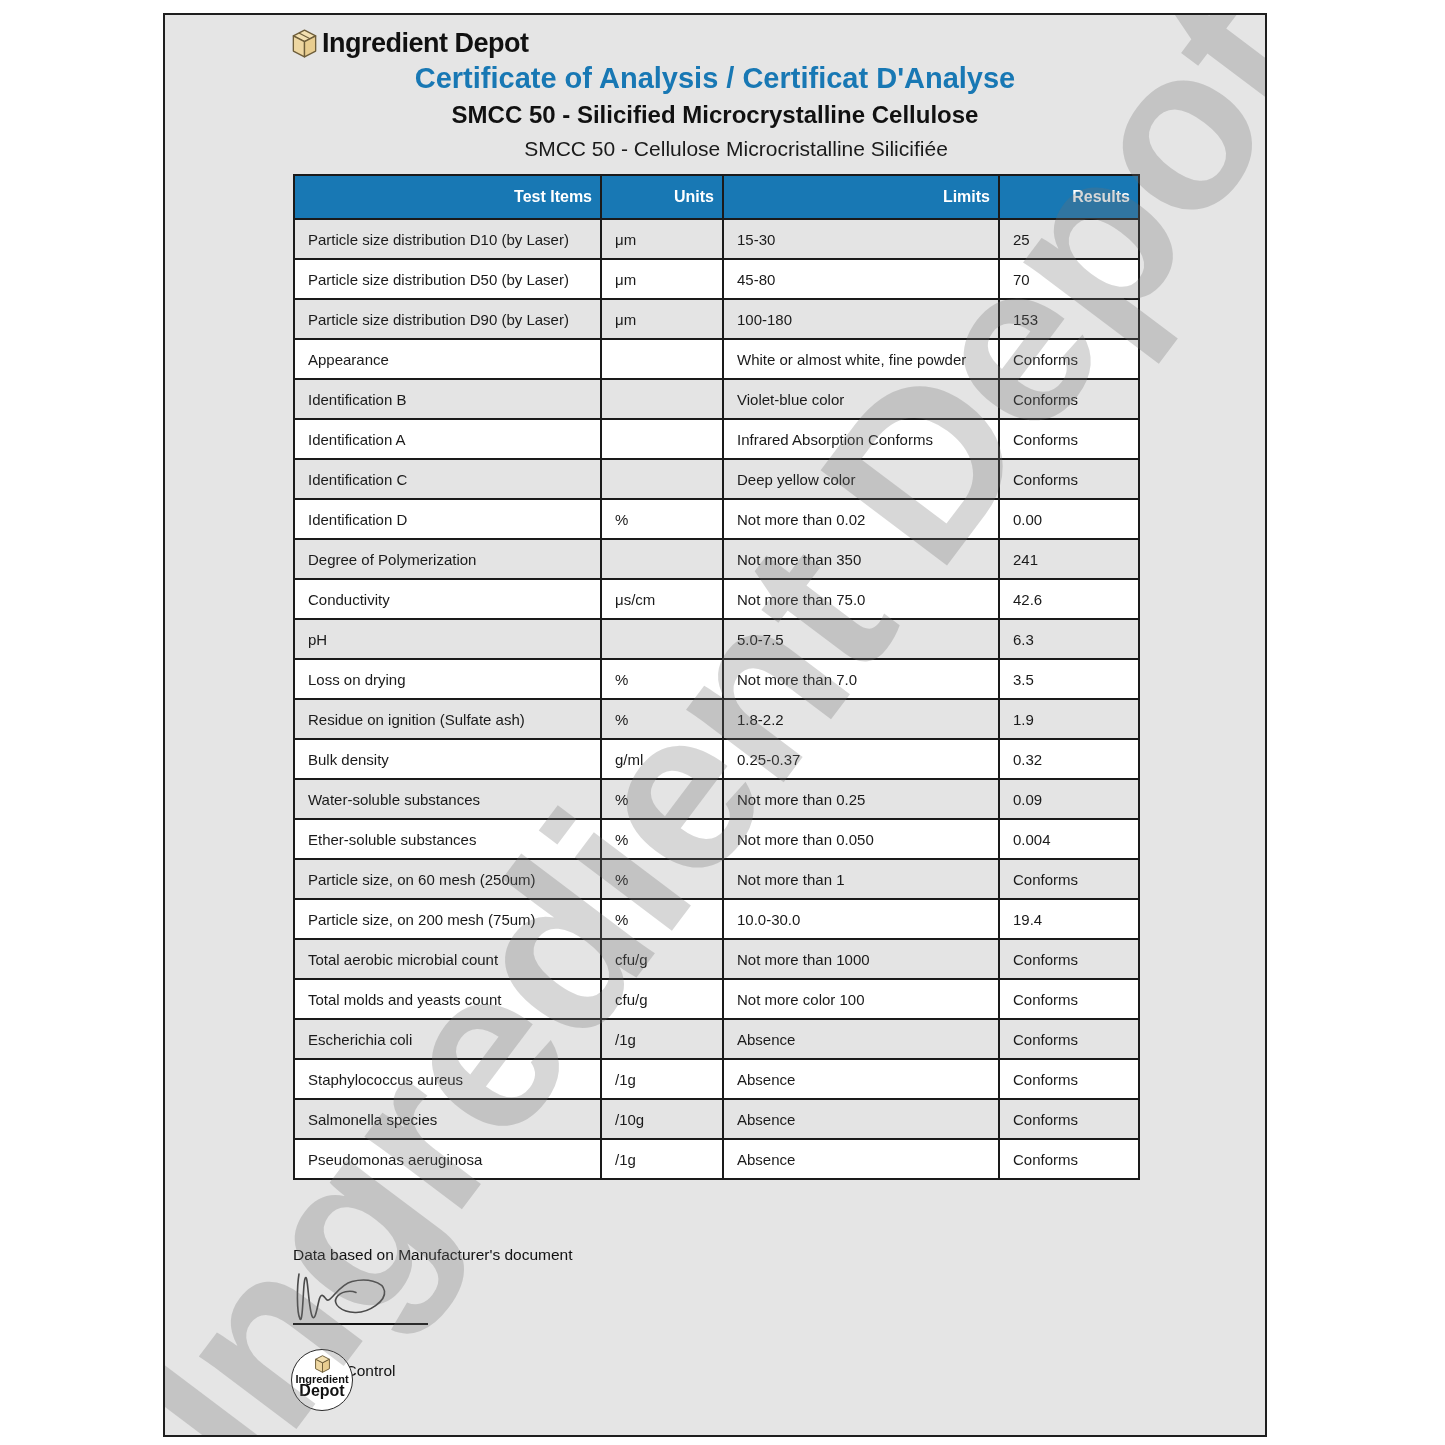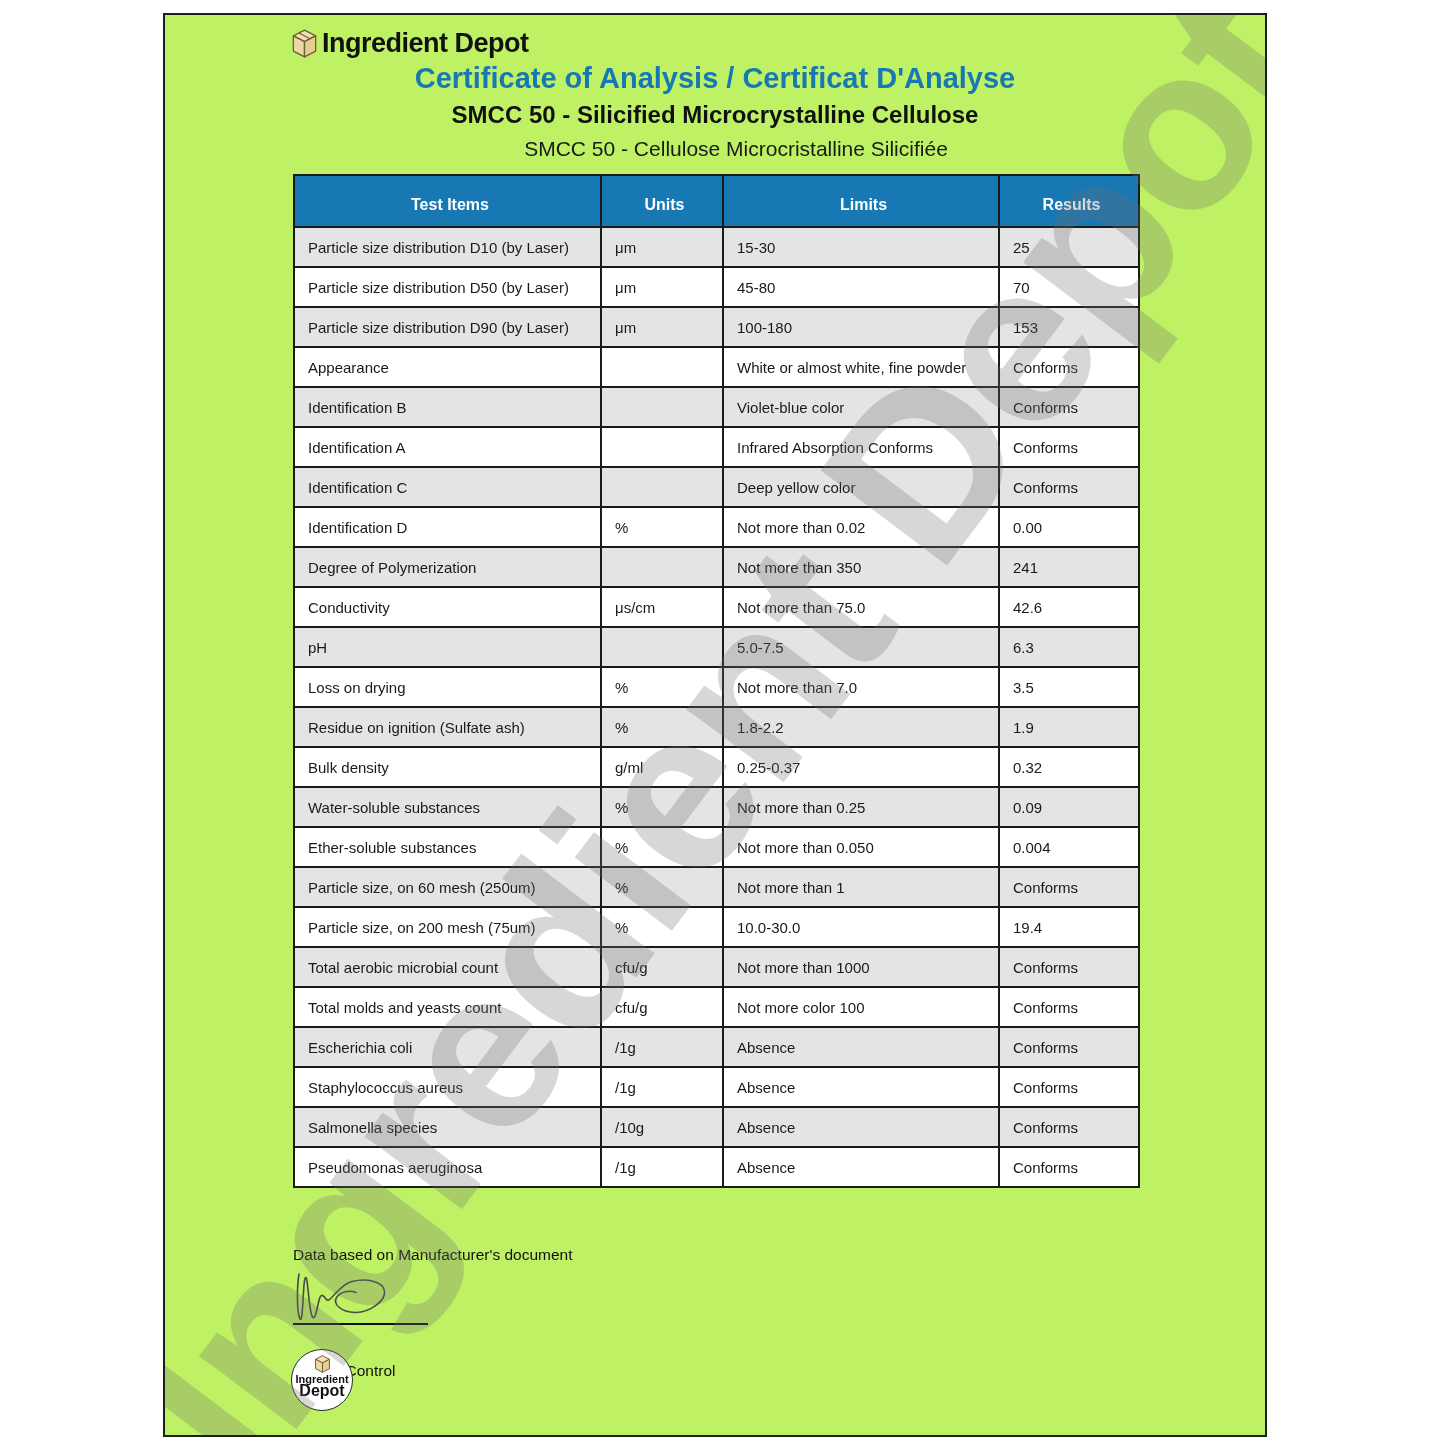--- a/index.html
+++ b/index.html
@@ -8,37 +8,37 @@
     --row-alt:#E4E4E4;
     --border:#1a1a1a;
   }
   html,body{margin:0;padding:0;}
   body{
     width:1445px;height:1445px;position:relative;background:#ffffff;
     font-family:"Liberation Sans", sans-serif;color:#1a1a1a;
   }
   .page{
     position:absolute;left:163px;top:13px;width:1100px;height:1420px;
-    border:2px solid #1e1e1e;background:#bef264;overflow:hidden;
+    border:2px solid #1e1e1e;background:#e5e5e5;overflow:hidden;
   }
   
   .logo-row{position:absolute;left:126px;top:13px;display:flex;align-items:center;gap:4px;}
   .logo-row svg{display:block;}
   .logo-text{font-size:27px;font-weight:bold;color:#111;letter-spacing:-0.5px;}
   .doc-title{position:absolute;left:0;top:47px;width:100%;text-align:center;
     font-size:29px;font-weight:bold;color:var(--title-blue);}
   .sub-en{position:absolute;left:0;top:86px;width:100%;text-align:center;
     font-size:24px;font-weight:bold;color:#111;}
   .sub-fr{position:absolute;left:0;top:122px;width:100%;text-align:center;
     font-size:21px;color:#1a1a1a;padding-left:21px;}
   
   .coa-table{position:absolute;left:128px;top:159px;border-collapse:collapse;table-layout:fixed;width:845px;}
   .coa-table th{
-    background:var(--blue);color:#fff;font-size:16px;font-weight:bold;text-align:center;
-    padding:8px 8px 0 13px;height:42px;border:2px solid var(--border);
+    background:var(--blue);color:#fff;font-size:16px;font-weight:bold;text-align:right;
+    padding:0 8px 0 13px;height:42px;border:2px solid var(--border);
   }
   .coa-table td{
     font-size:15px;color:#1a1a1a;text-align:left;padding:0 8px 0 13px;height:38px;
     border:2px solid var(--border);background:#ffffff;overflow:hidden;white-space:nowrap;
   }
   .coa-table tbody tr:nth-child(odd) td{background:var(--row-alt);}
   
   .watermark{
     position:absolute;left:557px;top:717px;
     transform:translate(-50%,-50%) rotate(-53deg);

